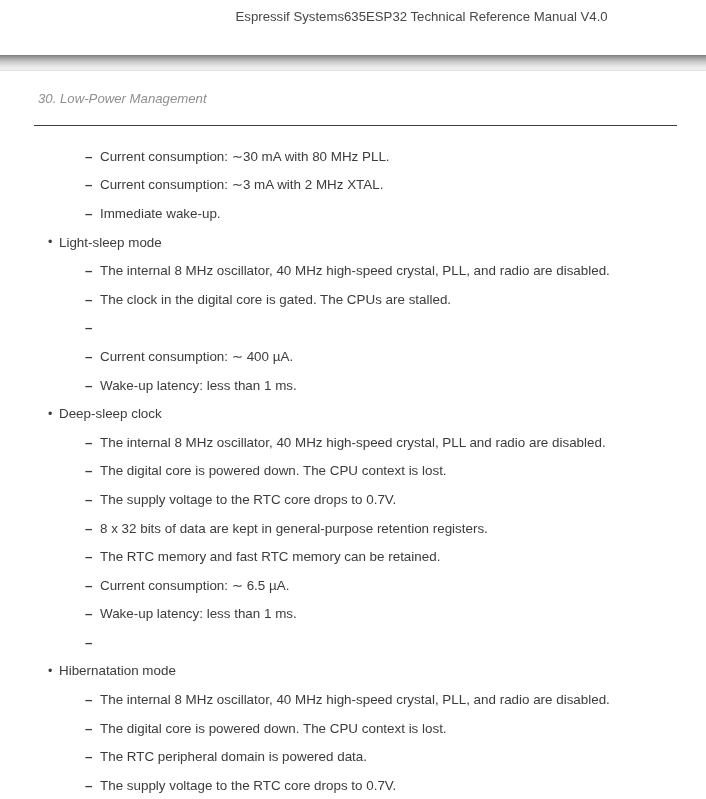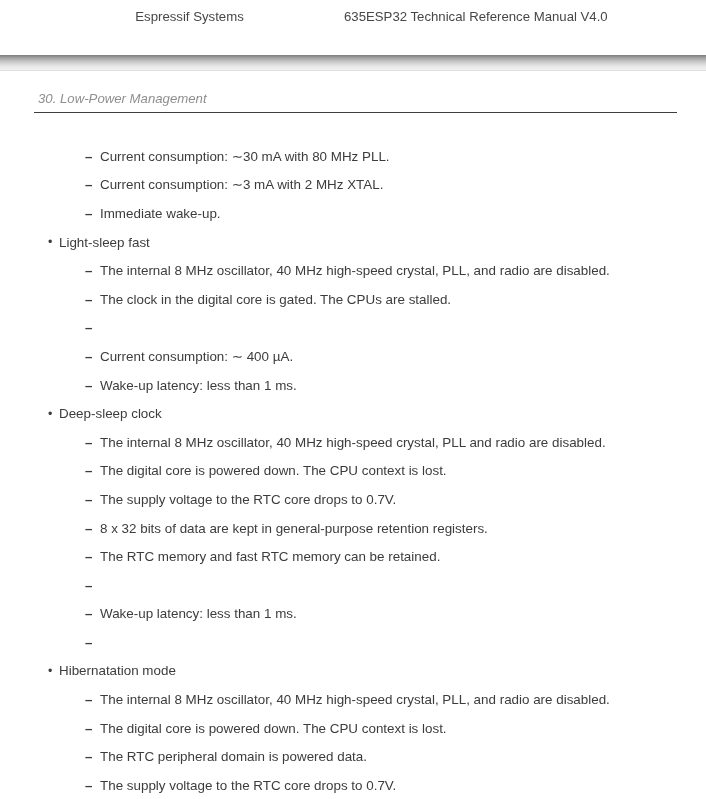--- a/index.html
+++ b/index.html
@@ -18,21 +18,21 @@
   .page-header {
     position: absolute;
     top: 9px;
     left: 35px;
     width: 640px;
     display: flex;
     align-items: baseline;
     font-size: 13.2px;
     color: #474747;
   }
-  .h-left  { flex: 1 1 0; text-align: center; }
+  .h-left  { flex: 1 1 0; text-align: right; }
   .h-center{ flex: 0 0 auto; }
   .h-right { flex: 1 1 0; }
 
   .shadow-band {
     position: absolute;
     top: 55px;
     left: 0;
     width: 706px;
     height: 16px;
     background: linear-gradient(to bottom,
@@ -42,21 +42,21 @@
       #e7e7e7 70%,
       #f2f2f2 90%,
       #d7d7d7 100%);
   }
 
   .section-head {
     position: absolute;
     top: 91px;
     left: 34px;
     width: 643px;
-    padding: 0 0 6px 4px;
+    padding: 0 0 19px 4px;
     box-sizing: border-box;
     border-bottom: 1.6px solid #3e3e3e;
     font-size: 13.2px;
     font-style: italic;
     color: #8f8f8f;
   }
 
   .content {
     position: absolute;
     top: 142px;
@@ -102,21 +102,21 @@
       <div class="item dash">
         <span class="marker">–</span>
         <span class="txt">Current consumption: ∼3 mA with 2 MHz XTAL.</span>
       </div>
       <div class="item dash">
         <span class="marker">–</span>
         <span class="txt">Immediate wake-up.</span>
       </div>
       <div class="item bullet">
         <span class="marker">•</span>
-        <span class="txt">Light-sleep fast</span>
+        <span class="txt">Light-sleep mode</span>
       </div>
       <div class="item dash">
         <span class="marker">–</span>
         <span class="txt">The internal 8 MHz oscillator, 40 MHz high-speed crystal, PLL, and radio are disabled.</span>
       </div>
       <div class="item dash">
         <span class="marker">–</span>
         <span class="txt">The clock in the digital core is gated. The CPUs are stalled.</span>
       </div>
       <div class="item dash">
@@ -149,20 +149,21 @@
       <div class="item dash">
         <span class="marker">–</span>
         <span class="txt">8 x 32 bits of data are kept in general-purpose retention registers.</span>
       </div>
       <div class="item dash">
         <span class="marker">–</span>
         <span class="txt">The RTC memory and fast RTC memory can be retained.</span>
       </div>
       <div class="item dash">
         <span class="marker">–</span>
+        <span class="txt">Current consumption: ∼ 6.5 µA.</span>
       </div>
       <div class="item dash">
         <span class="marker">–</span>
         <span class="txt">Wake-up latency: less than 1 ms.</span>
       </div>
       <div class="item dash">
         <span class="marker">–</span>
       </div>
       <div class="item bullet">
         <span class="marker">•</span>

